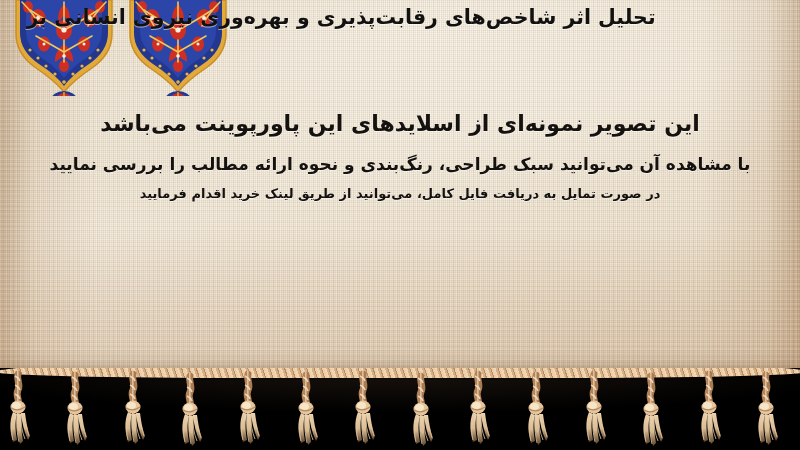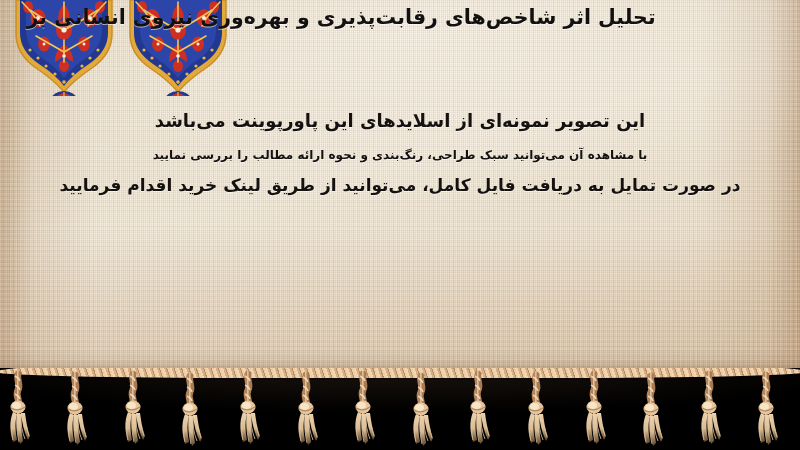--- a/index.html
+++ b/index.html
@@ -81,23 +81,23 @@
     position:absolute;top:108px;left:0;right:0;
     padding:0 18px;
   }
   .body-lines p{
     margin:0 0 9px 0;
     font-family:"DejaVu Sans", sans-serif;
     font-size:17.5px;font-weight:bold;line-height:1.42;
     color:#14110f;
     text-shadow:0 1px 0 rgba(255,255,255,.5);
   }
-  .body-lines p.l1{font-size:18px;margin-bottom:13px;}
-  .body-lines p.l2{font-size:12px;}
-  .body-lines p.l3{font-size:17px;}
+  .body-lines p.l1{font-size:22px;margin-bottom:13px;}
+  .body-lines p.l2{font-size:17px;}
+  .body-lines p.l3{font-size:13px;}
 
   
   .fringe-zone{
     position:absolute;left:0;top:368px;width:800px;height:82px;
     background:#000;
     overflow:hidden;
   }
   .fringe-zone .dark{
     position:absolute;inset:0;
     background:

